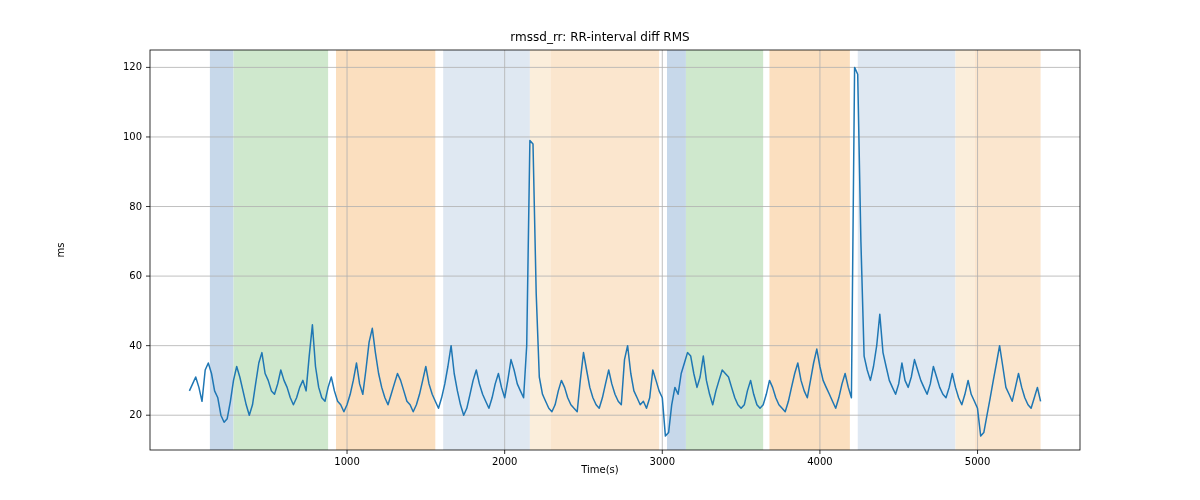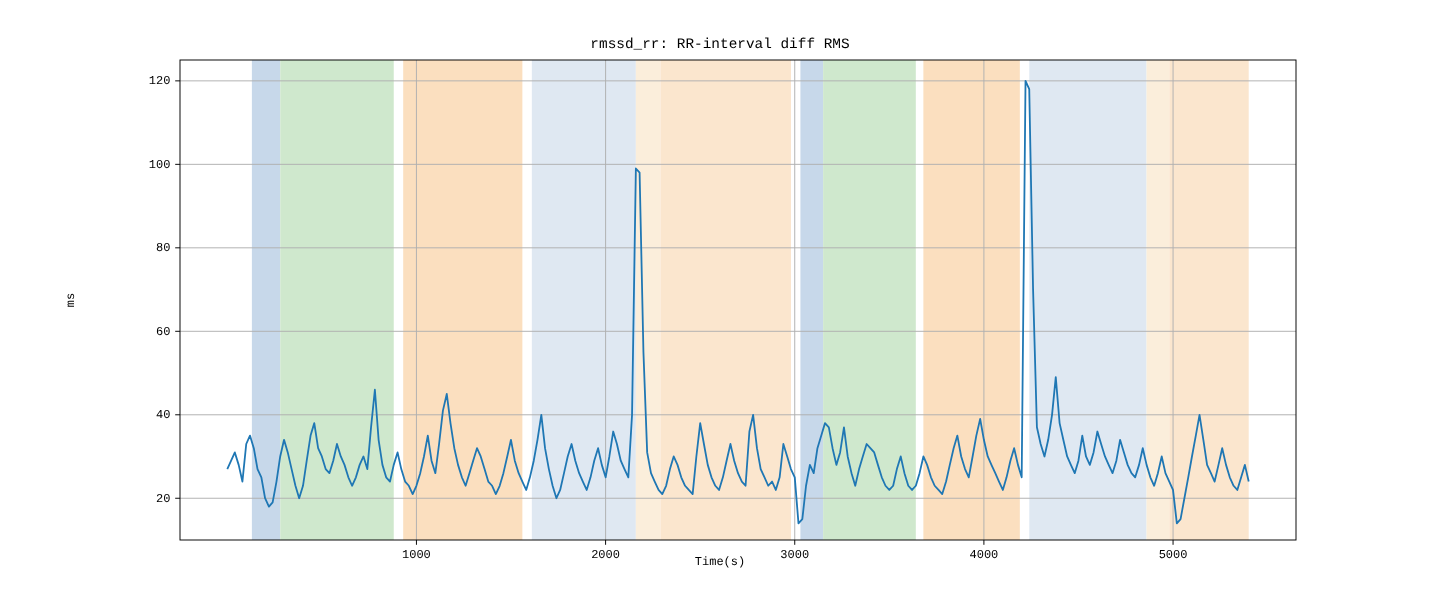--- a/index.html
+++ b/index.html
@@ -9,21 +9,20 @@
     height: 500px;
     background: #ffffff;
     font-family: "DejaVu Sans", Arial, sans-serif;
     font-size: 10px;
     color: #000000;
   }
   .figure {
     position: relative;
     width: 1200px;
     height: 500px;
-    font-family: Liberation Mono, monospace;
   }
   .title {
     position: absolute;
     width: 100%;
     text-align: center;
     top: 30px;
     font-size: 12px;
   }
   .ylabel {
     position: absolute;

